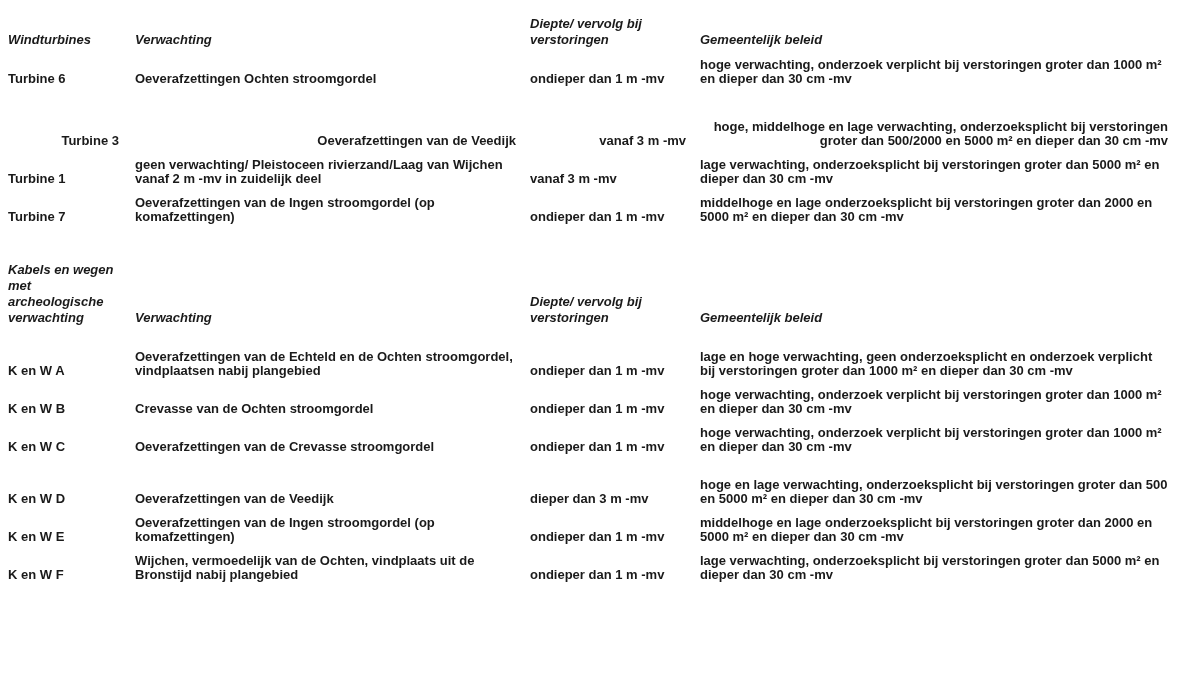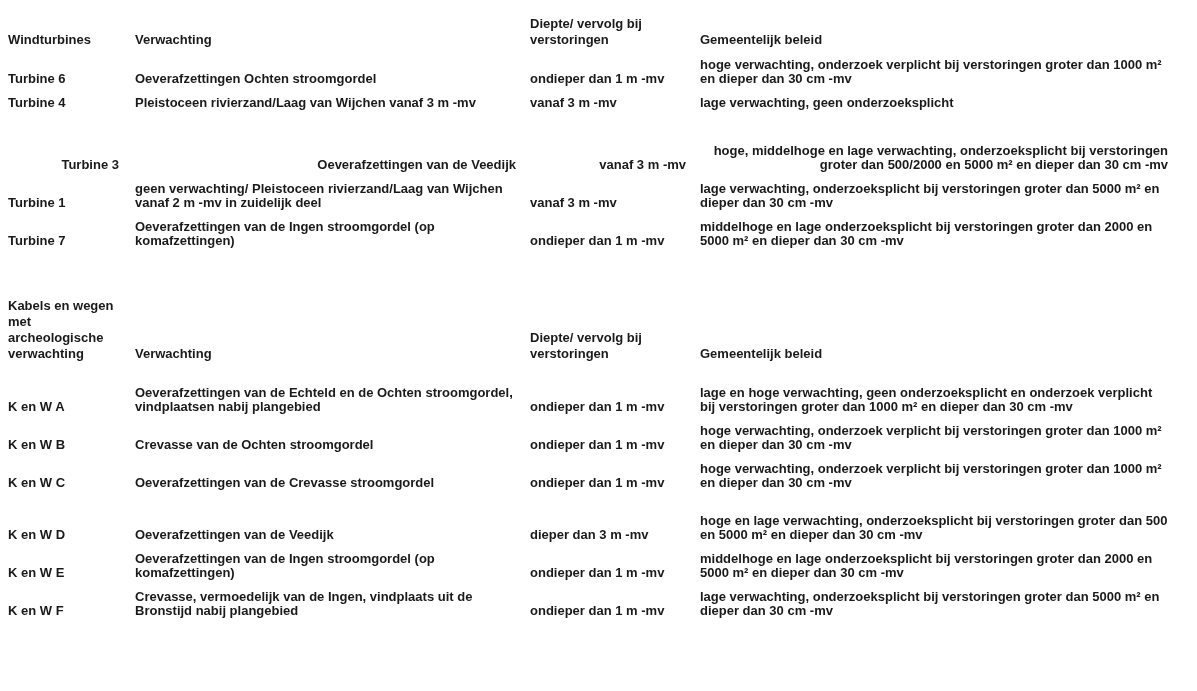--- a/index.html
+++ b/index.html
@@ -33,24 +33,25 @@
     line-height: 14px;
     word-wrap: break-word;
     font-weight: bold;
   }
   td.c1 { padding-right: 16px; }
   td.c4 { padding-right: 2px; }
   tr.header td {
     font-weight: bold;
     line-height: 16px;
     padding-top: 0;
+    font-style: italic;
   }
   tr.gap-large td { padding-top: 34px; text-align: right; }
   tr.gap-med td { padding-top: 24px; }
-  table.second { margin-top: 50px; }
+  table.second { margin-top: 38px; }
 </style>
 </head>
 <body>
 
 <div class="page">
 
   <table>
     <colgroup>
         <col class="c1">
         <col class="c2">
@@ -62,26 +63,20 @@
       <td class="c1">Windturbines</td>
       <td class="c2">Verwachting</td>
       <td class="c3">Diepte/ vervolg bij verstoringen</td>
       <td class="c4">Gemeentelijk beleid</td>
     </tr>
     <tr>
       <td class="c1">Turbine 6</td>
       <td class="c2">Oeverafzettingen Ochten stroomgordel</td>
       <td class="c3">ondieper dan 1 m -mv</td>
       <td class="c4">hoge verwachting, onderzoek verplicht bij verstoringen groter dan 1000 m² en dieper dan 30 cm -mv</td>
-    </tr>
-    <tr>
-      <td class="c1">Turbine 4</td>
-      <td class="c2">Pleistoceen rivierzand/Laag van Wijchen vanaf 3 m -mv</td>
-      <td class="c3">vanaf 3 m -mv</td>
-      <td class="c4">lage verwachting, geen onderzoeksplicht</td>
     </tr>
     <tr class="gap-large">
       <td class="c1">Turbine 3</td>
       <td class="c2">Oeverafzettingen van de Veedijk</td>
       <td class="c3">vanaf 3 m -mv</td>
       <td class="c4">hoge, middelhoge en lage verwachting, onderzoeksplicht bij verstoringen groter dan 500/2000 en 5000 m² en dieper dan 30 cm -mv</td>
     </tr>
     <tr>
       <td class="c1">Turbine 1</td>
       <td class="c2">geen verwachting/ Pleistoceen rivierzand/Laag van Wijchen vanaf 2 m -mv in zuidelijk deel</td>
@@ -136,20 +131,20 @@
       <td class="c4">hoge en lage verwachting, onderzoeksplicht bij verstoringen groter dan 500 en 5000 m² en dieper dan 30 cm -mv</td>
     </tr>
     <tr>
       <td class="c1">K en W E</td>
       <td class="c2">Oeverafzettingen van de Ingen stroomgordel (op komafzettingen)</td>
       <td class="c3">ondieper dan 1 m -mv</td>
       <td class="c4">middelhoge en lage onderzoeksplicht bij verstoringen groter dan 2000 en 5000 m² en dieper dan 30 cm -mv</td>
     </tr>
     <tr>
       <td class="c1">K en W F</td>
-      <td class="c2">Crevasse, vermoedelijk van de Ingen, vindplaats uit de Bronstijd nabij plangebied</td>
+      <td class="c2">Wijchen, vermoedelijk van de Ochten, vindplaats uit de Bronstijd nabij plangebied</td>
       <td class="c3">ondieper dan 1 m -mv</td>
       <td class="c4">lage verwachting, onderzoeksplicht bij verstoringen groter dan 5000 m² en dieper dan 30 cm -mv</td>
     </tr>
   </tbody>
     </table>
 
 </div>
 
 </body></html>

